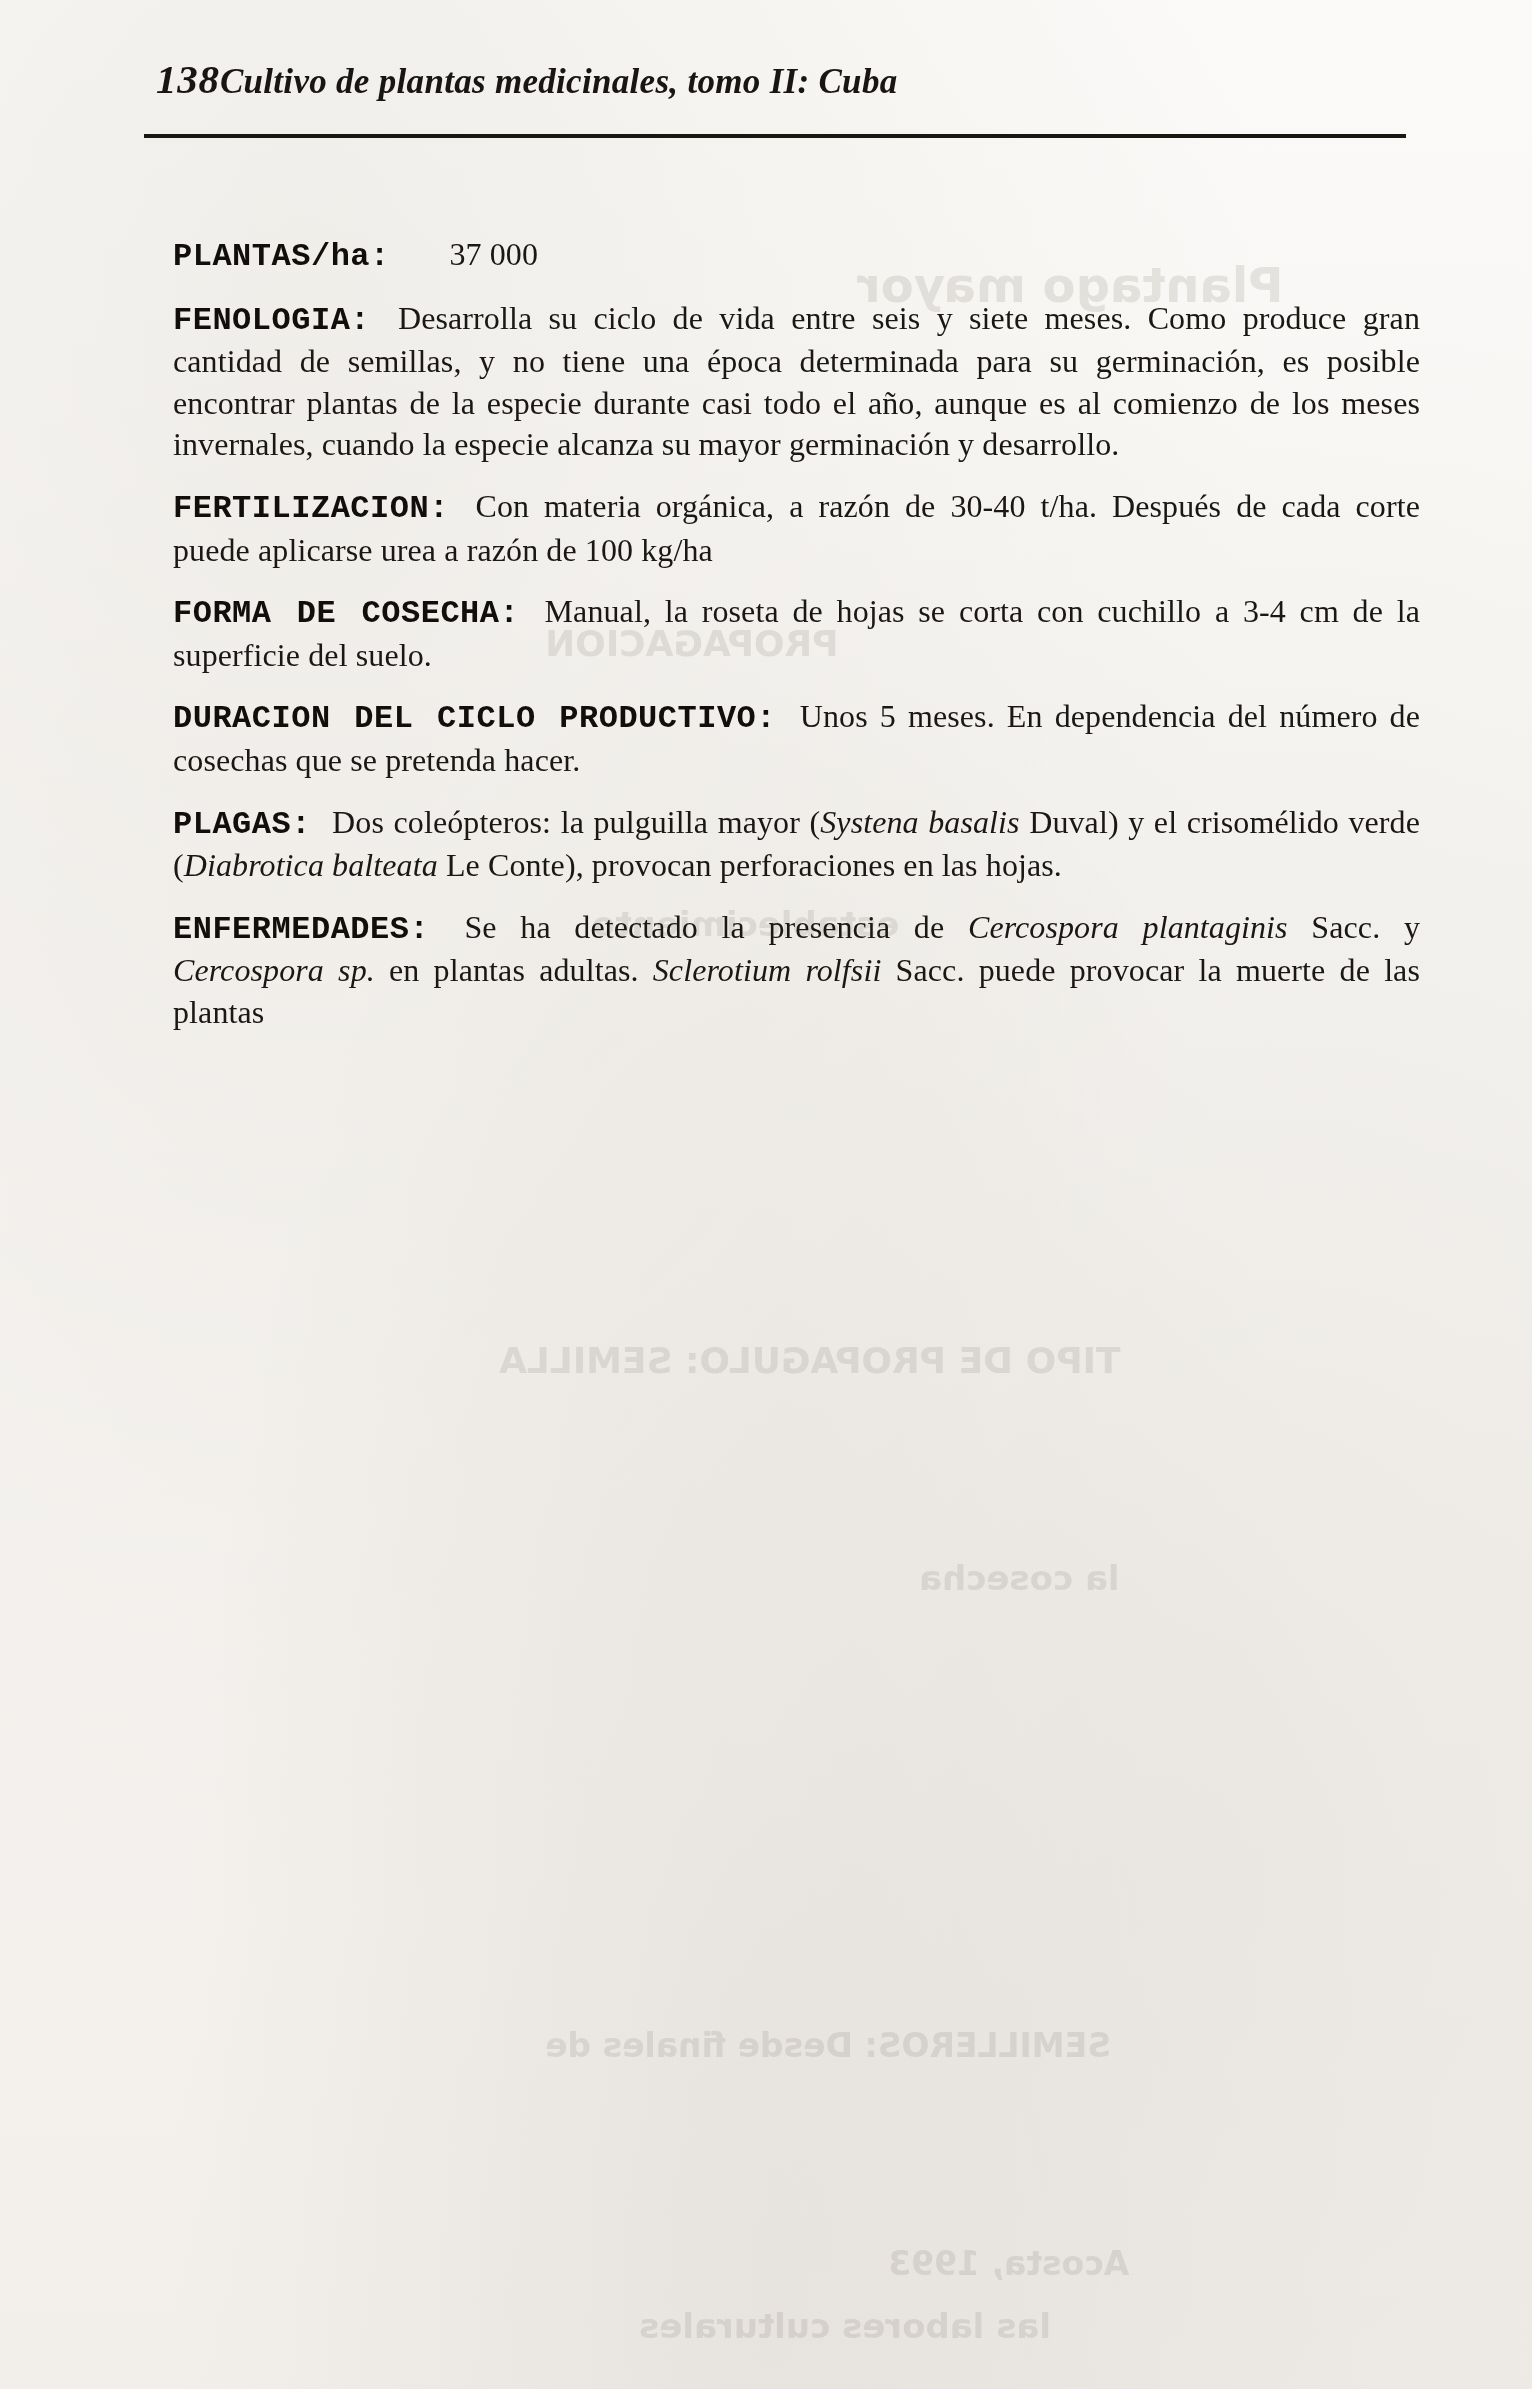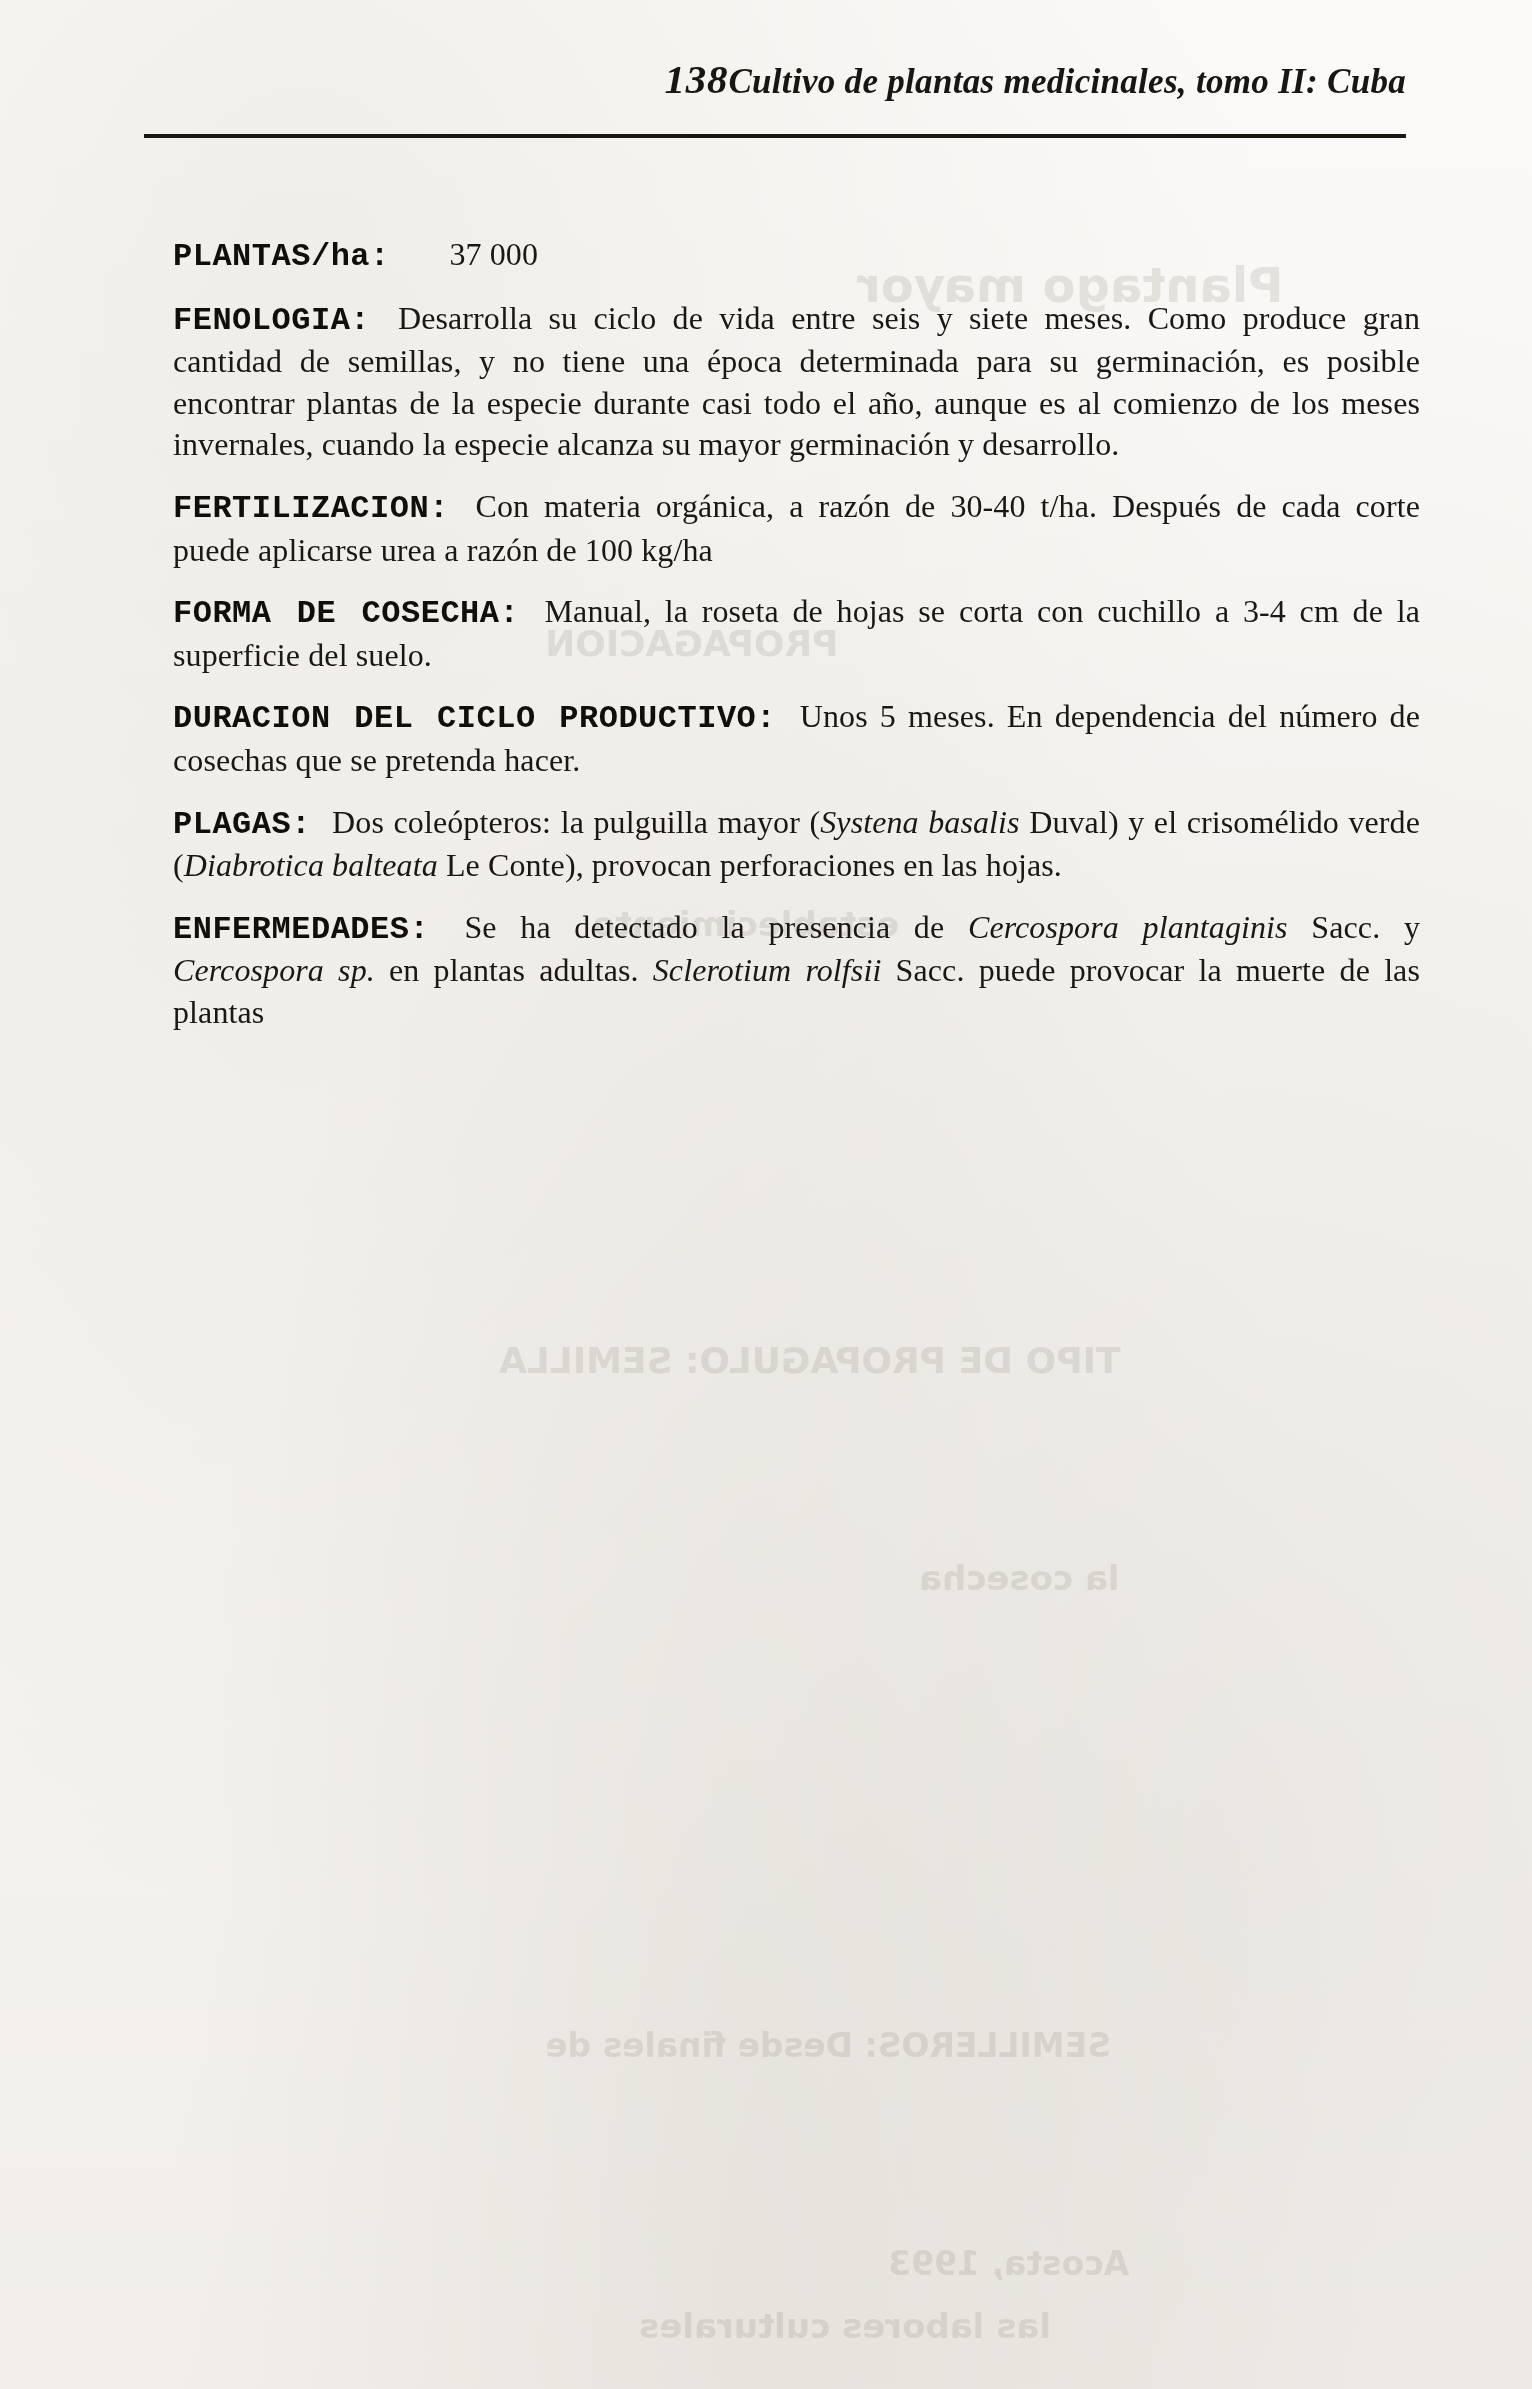--- a/index.html
+++ b/index.html
@@ -31,26 +31,26 @@
     position: absolute;
     left: 0;
     top: 0;
     width: 1532px;
     height: 2389px;
   }
 
   
   .header {
     position: absolute;
-    left: 144px;
+    left: 156px;
     top: 55px;
     width: 1262px;
     display: flex;
     align-items: baseline;
-    justify-content: flex-end;
+    justify-content: flex-start;
   }
   .folio {
     font-family: "Liberation Serif", serif;
     font-style: italic;
     font-weight: 700;
     font-size: 41px;
     letter-spacing: 0.8px;
     color: #191512;
   }
   .runhead {

